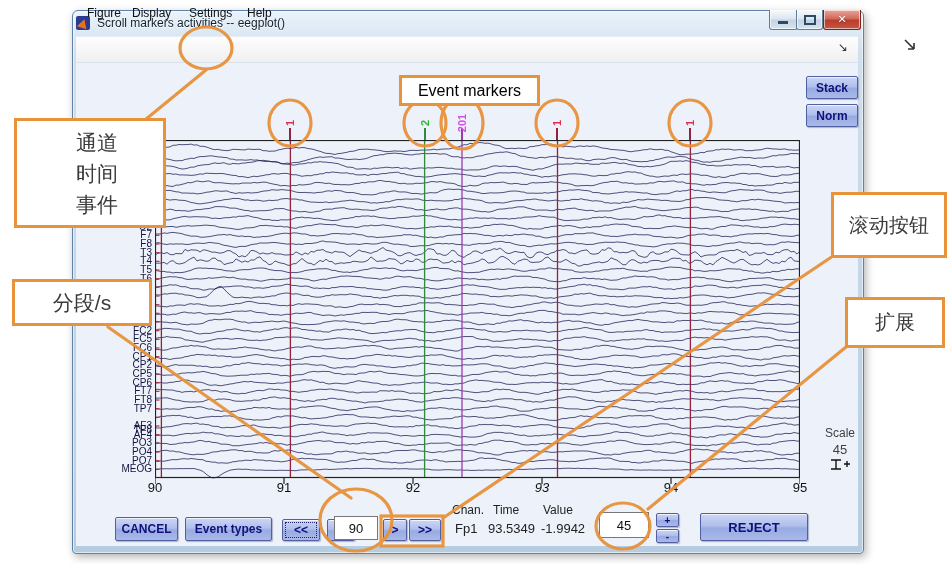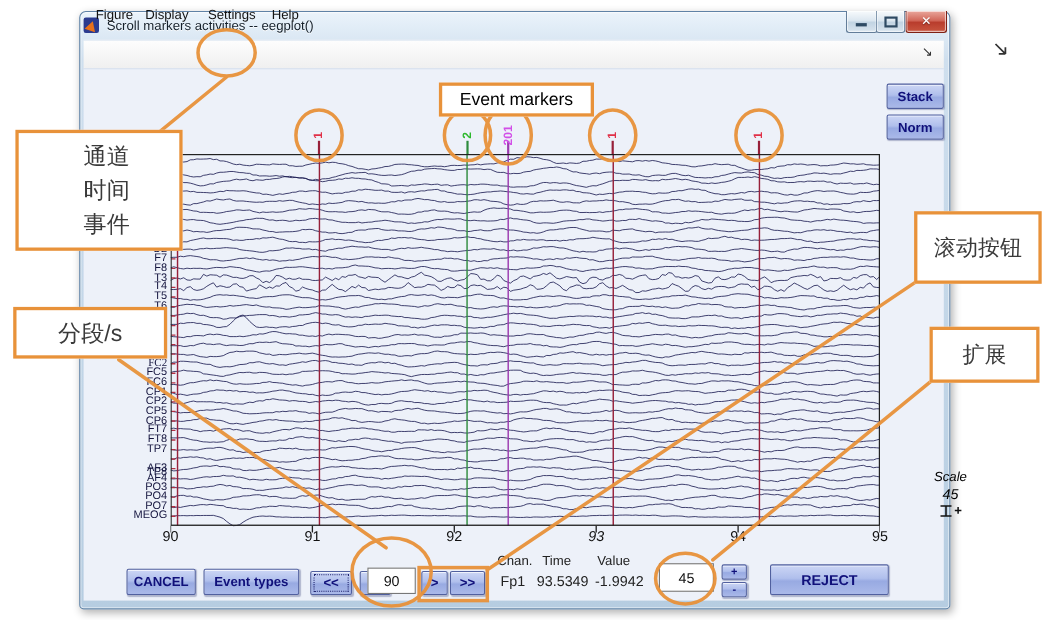--- a/index.html
+++ b/index.html
@@ -45,21 +45,21 @@
   
   #plot-wrap{left:155px;top:140px;width:645px;height:346px;}
   #chan-col{left:70px;top:136px;width:84px;height:346px;}
   .chan-label{position:absolute;right:2px;font-size:10px;color:#14143e;line-height:10px;}
   .xtick-label{position:absolute;top:480px;width:28px;text-align:center;font-size:13px;color:#111;}
   .ev-label-box{position:absolute;top:106px;width:32px;height:34px;display:flex;align-items:center;justify-content:center;}
   .ev-label-box span{transform:rotate(-90deg);font-size:11px;font-weight:600;letter-spacing:0;}
   .ev-stub{position:absolute;top:128px;width:2px;height:12px;}
 
   
-  #scale-widget{left:840px;top:426px;width:48px;text-align:center;color:#000000;font-style:italic;}
+  #scale-widget{left:816px;top:426px;width:48px;text-align:center;color:#404040;}
   #scale-widget .s1{font-size:12px;} #scale-widget .s2{font-size:13px;margin-top:2px;}
 
   
   .annbox{position:absolute;background:#fff;border:3px solid #e8923a;z-index:60;color:#3a3a3a;
           display:flex;flex-direction:column;align-items:center;justify-content:center;
           font-family:"Liberation Sans","DejaVu Sans",sans-serif;}
   #ann-left{left:14px;top:118px;width:132px;height:104px;font-size:21px;line-height:31px;padding-left:14px;}
   #ann-seg{left:12px;top:279px;width:134px;height:41px;font-size:21px;}
   #ann-evm{left:399px;top:75px;width:135px;height:25px;font-size:16px;color:#000;}
   #ann-scroll{left:831px;top:192px;width:110px;height:60px;font-size:20px;}
@@ -107,21 +107,21 @@
       <div class="chan-label" style="top: 103px;">F8</div>
       <div class="chan-label" style="top: 111.667px;">T3</div>
       <div class="chan-label" style="top: 120.333px;">T4</div>
       <div class="chan-label" style="top: 129px; margin-left: 28px;">T5</div>
       <div class="chan-label" style="top: 137.667px;">T6</div>
       <div class="chan-label" style="top: 146.333px;">Fz</div>
       <div class="chan-label" style="top: 155px;">Cz</div>
       <div class="chan-label" style="top: 163.667px;">Pz</div>
       <div class="chan-label" style="top: 172.333px;">Oz</div>
       <div class="chan-label" style="top: 181px;">FC1</div>
-      <div class="chan-label" style="top: 189.667px; font-family: Liberation Serif, serif;">FC2</div>
+      <div class="chan-label" style="top: 189.667px;">FC2</div>
       <div class="chan-label" style="top: 198.333px;">FC5</div>
       <div class="chan-label" style="top: 207px;">FC6</div>
       <div class="chan-label" style="top: 215.667px;">CP1</div>
       <div class="chan-label" style="top: 224.333px;">CP2</div>
       <div class="chan-label" style="top: 233px;">CP5</div>
       <div class="chan-label" style="top: 241.667px;">CP6</div>
       <div class="chan-label" style="top: 250.333px;">FT7</div>
       <div class="chan-label" style="top: 259px;">FT8</div>
       <div class="chan-label" style="top: 267.667px;">TP7</div>
       <div class="chan-label" style="top: 289px; margin-left: 36px;">TP8</div>

